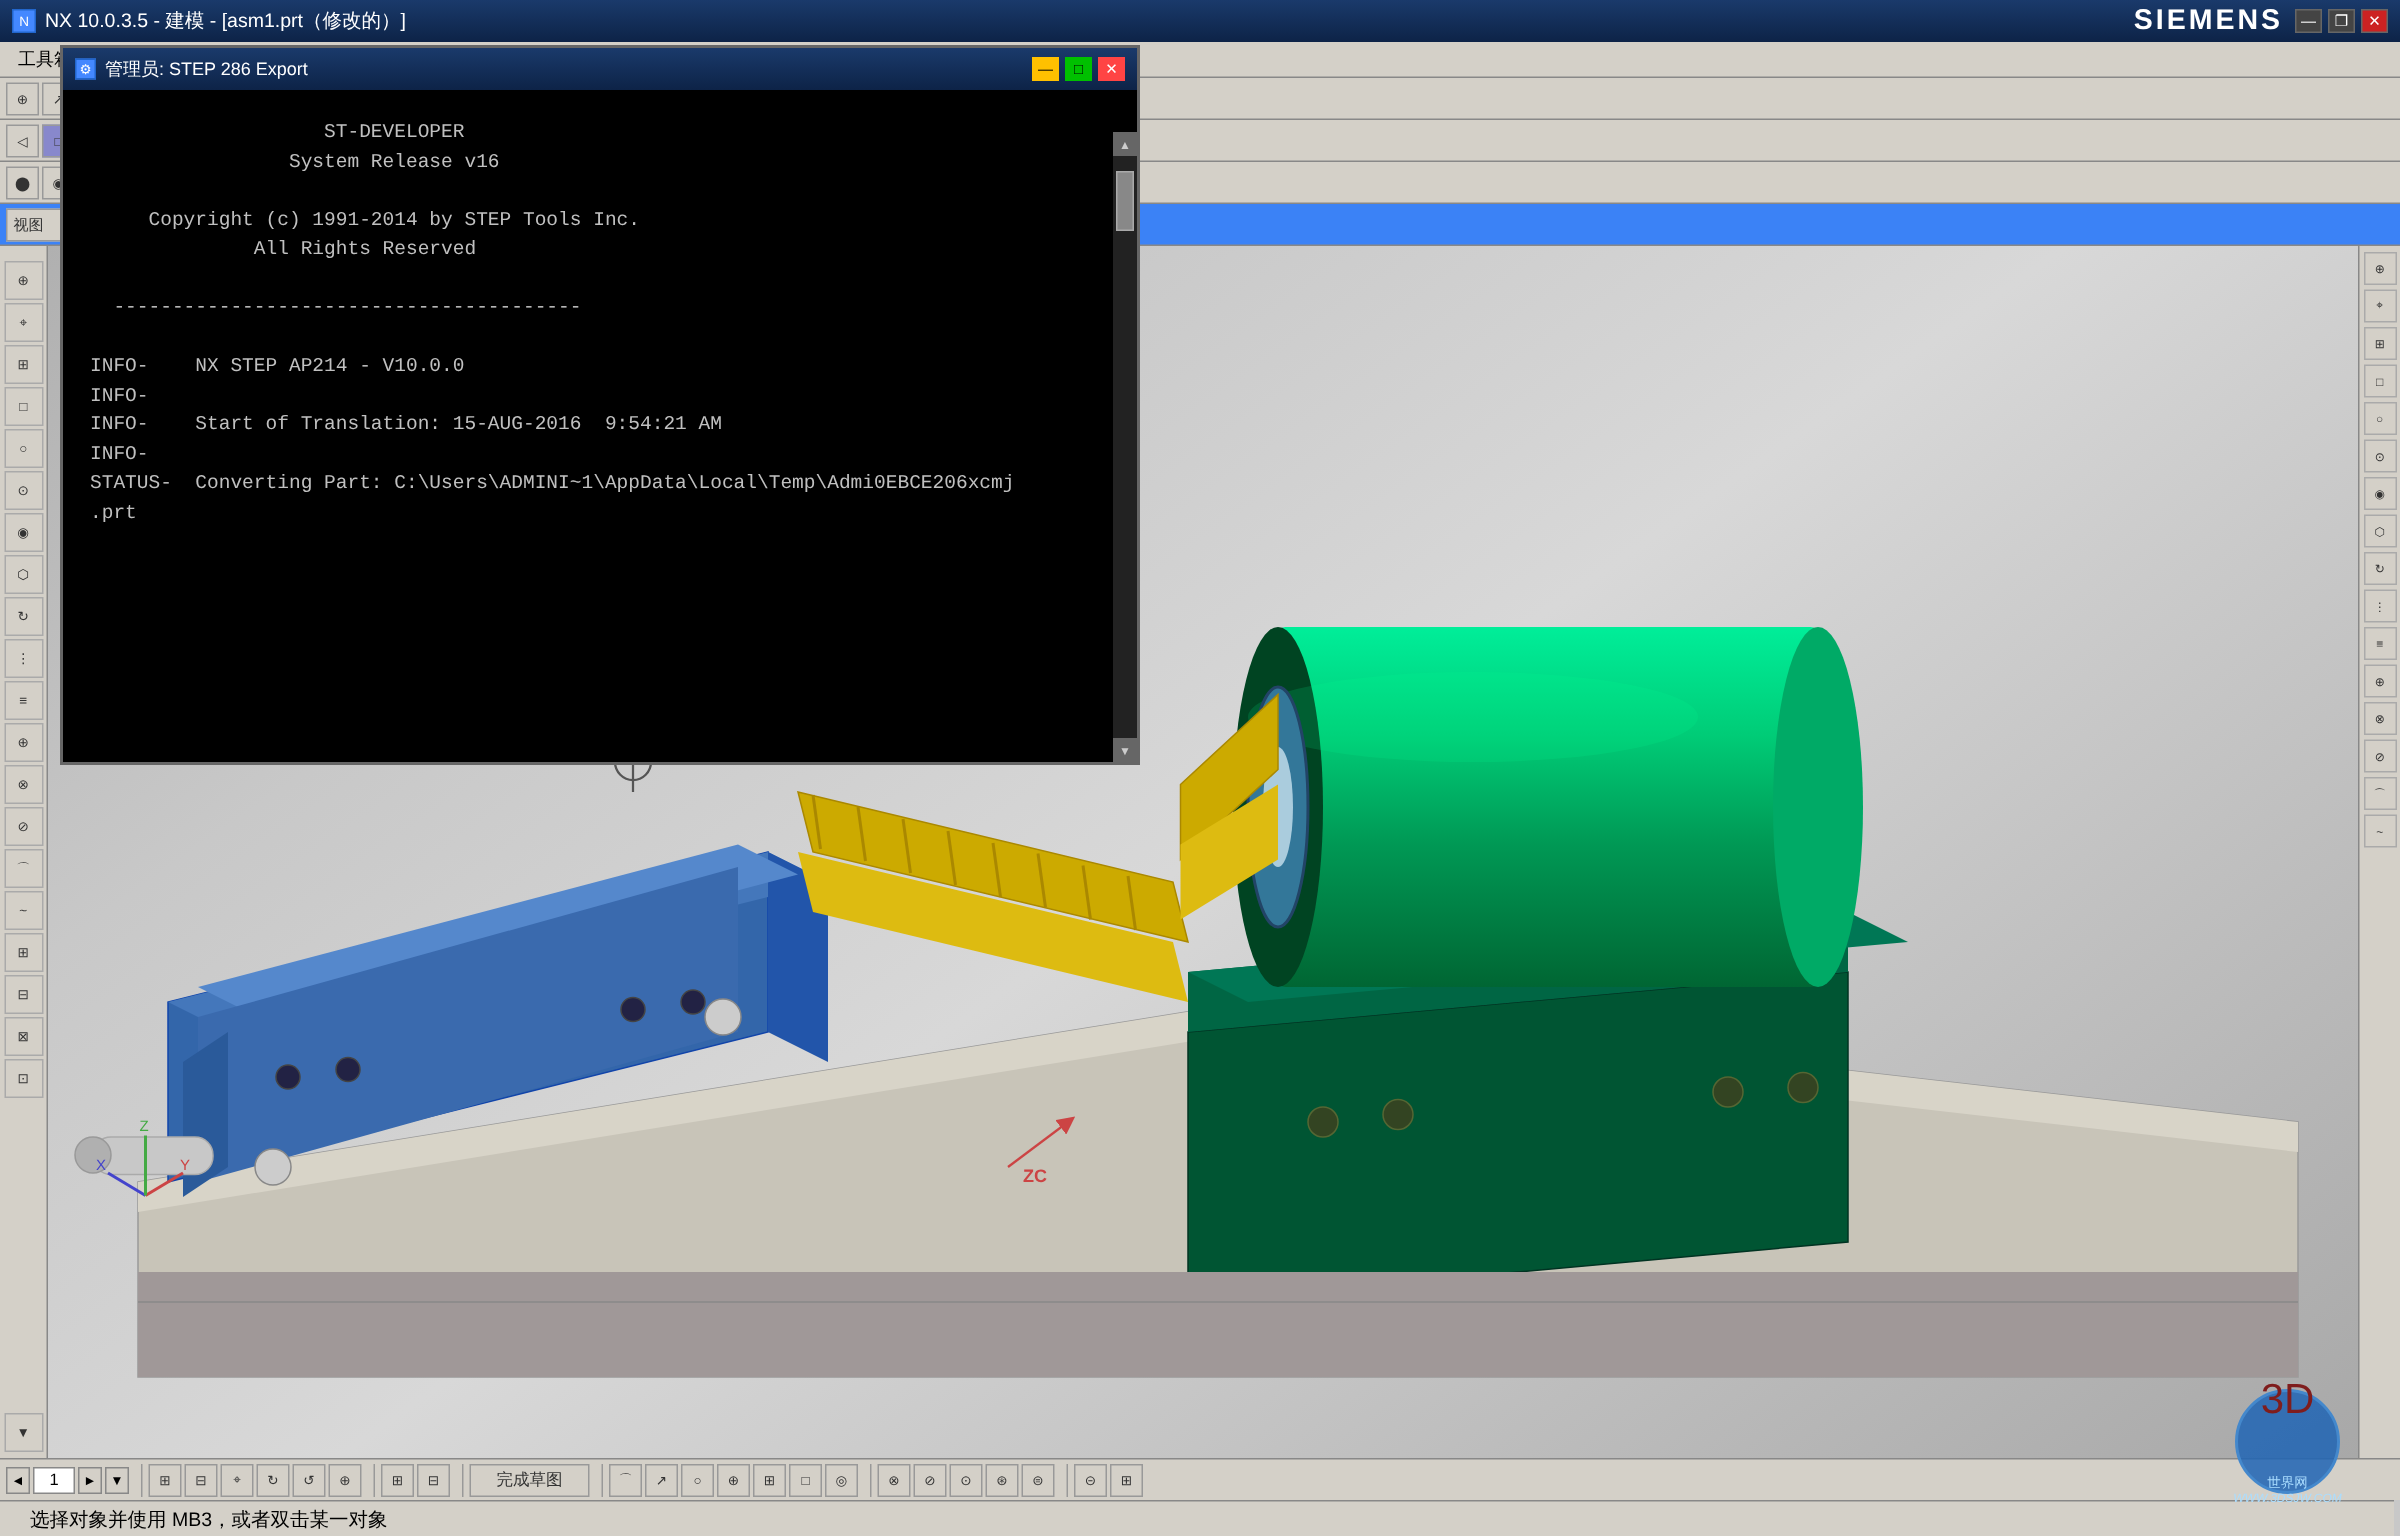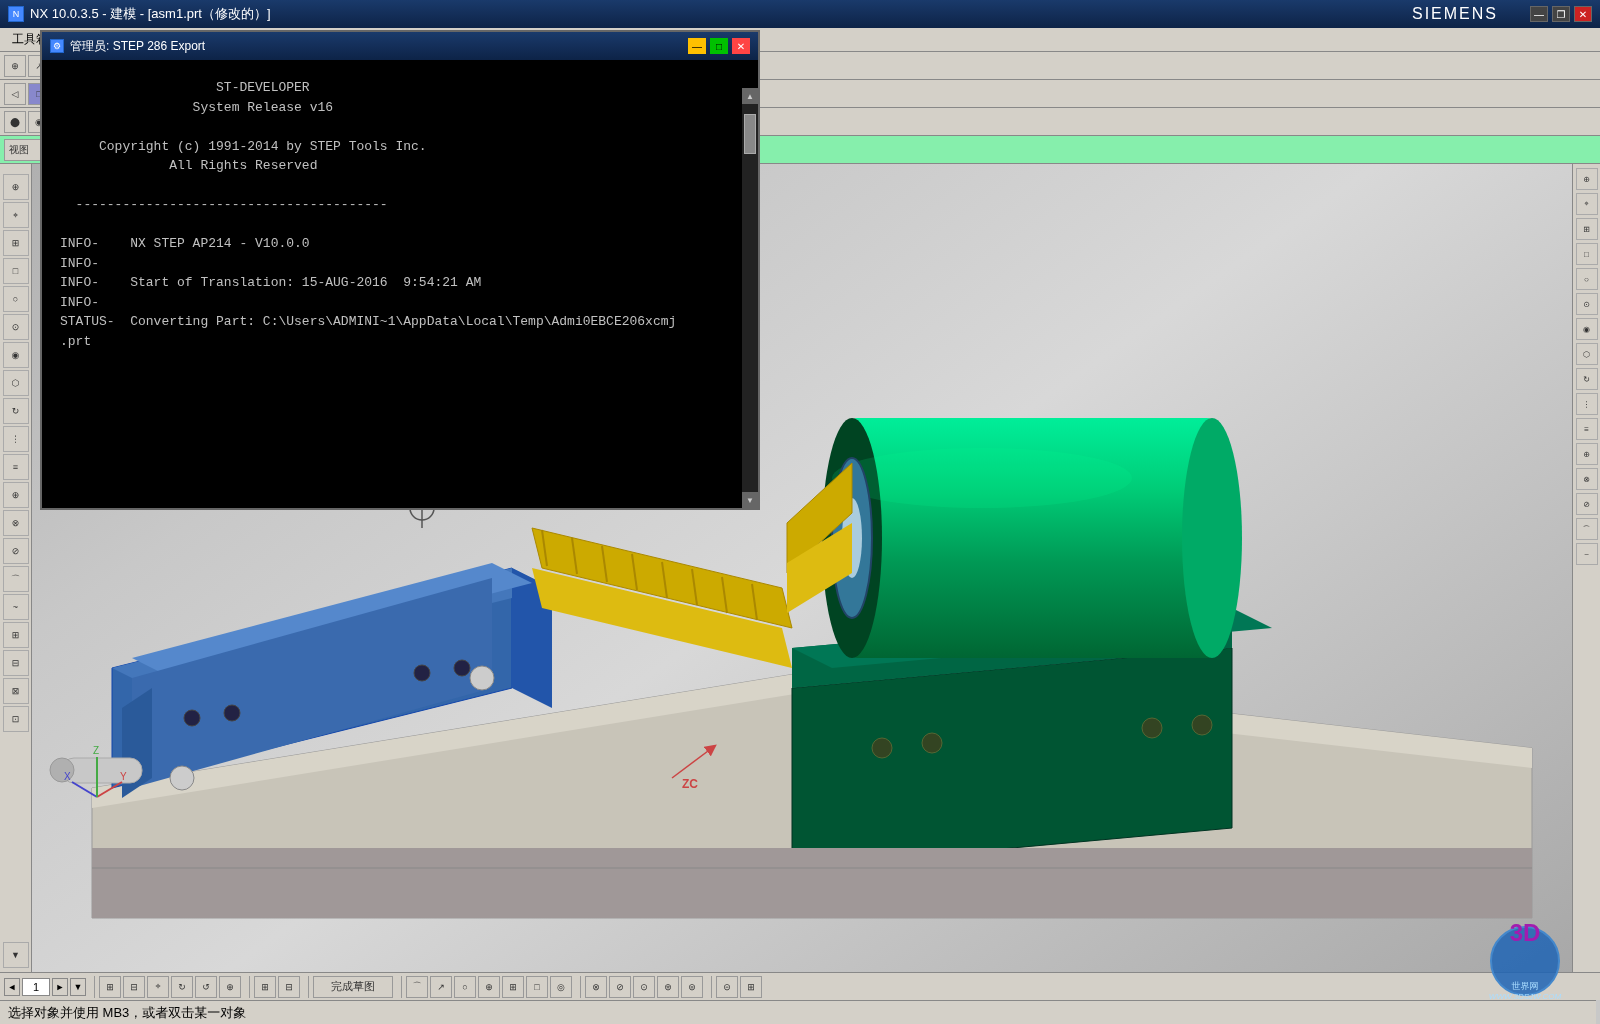--- a/index.html
+++ b/index.html
@@ -112,21 +112,21 @@
       padding: 0 4px;
       position: absolute;
       top: 108px;
       left: 0;
       z-index: 100;
       gap: 2px;
     }
     #toolbar4 {
       width: 100%;
       height: 28px;
-      background: #86efac;
+      background: #3b82f6;
       border-bottom: 1px solid #888;
       display: flex;
       align-items: center;
       padding: 0 4px;
       position: absolute;
       top: 136px;
       left: 0;
       z-index: 100;
       gap: 2px;
       text-align: center;
@@ -235,21 +235,21 @@
     #status-bar {
       position: absolute;
       bottom: 0;
       left: 0;
       right: 4px;
       height: 24px;
       background: #d4d0c8;
       border-top: 1px solid #888;
       display: flex;
       align-items: center;
-      padding: 0 8px;
+      padding: 0 20px;
       font-size: 12px;
       z-index: 100;
     }
 
     
     #step-dialog {
       position: absolute;
       top: 30px;
       left: 40px;
       width: 720px;
@@ -362,23 +362,23 @@
       height: 70px;
       border-radius: 50%;
       background: rgba(30, 100, 180, 0.85);
       display: flex;
       flex-direction: column;
       align-items: center;
       justify-content: center;
       border: 2px solid #4488cc;
     }
     .watermark-3d {
-      color: #a21caf;
-      font-size: 24px;
-      font-weight: bold;
+      color: #7f1d1d;
+      font-size: 28px;
+      font-weight: normal;
       line-height: 1;
     }
     .watermark-world {
       color: #aaddff;
       font-size: 9px;
       line-height: 1.2;
       margin-top: 36px;
     }
     .watermark-url {
       color: #aaddff;
@@ -423,21 +423,21 @@
   </style>
 </head>
 <body>
 
 <div id="title-bar">
   <div class="title-left">
     <span style="width:16px;height:16px;background:#4488ff;border:1px solid #2266cc;display:inline-block;font-size:9px;color:white;display:flex;align-items:center;justify-content:center;">N</span>
     <span>NX 10.0.3.5 - 建模 - [asm1.prt（修改的）]</span>
   </div>
   <div class="title-right">
-    <span style="color:white;font-size:16px;font-weight:normal;letter-spacing:2px;margin-right:28px;">SIEMENS</span>
+    <span style="color:white;font-size:19px;font-weight:bold;letter-spacing:2px;margin-right:4px;">SIEMENS</span>
     <div class="win-btn">—</div>
     <div class="win-btn">❐</div>
     <div class="win-btn" style="background:#cc2222;">✕</div>
   </div>
 </div>
 
 <div id="menu-bar">
   <div class="menu-item">工具箱</div>
   <div class="menu-item">帮助(H)</div>
 </div>

